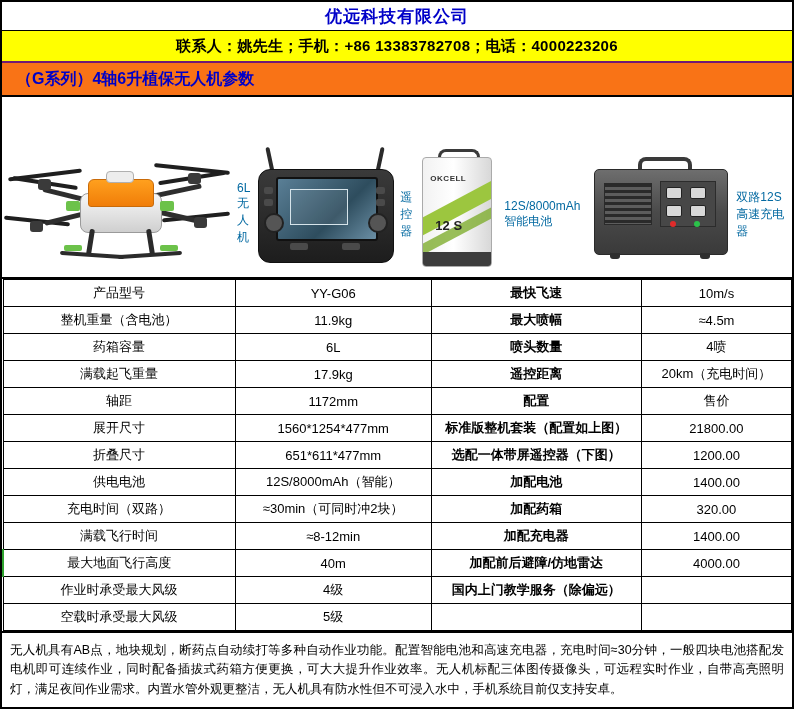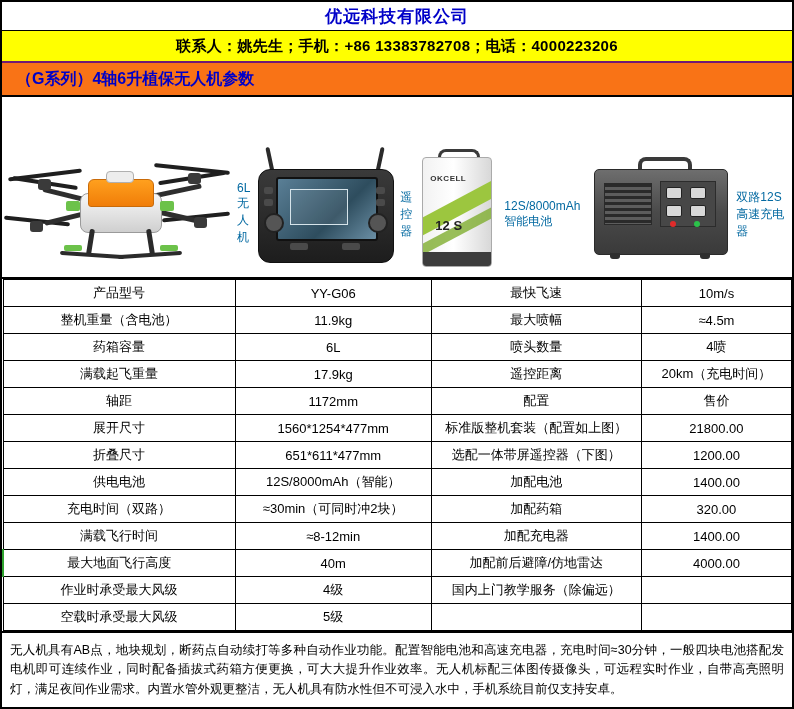--- a/index.html
+++ b/index.html
@@ -336,21 +336,21 @@
   table.spec td {
     border: 1px solid #000;
     height: 27px;
     font-size: 13px;
     text-align: center;
     padding: 0 4px;
     box-sizing: border-box;
   }
   td.c1 { width: 232px; }
   td.c2 { width: 196px; margin-left: 21px; }
-  td.c3 { width: 210px; }
+  td.c3 { width: 210px; font-weight: bold; }
   td.c4 { width: 150px; }
   td.left { text-align: left; padding-left: 6px; }
   td.right { text-align: right; padding-right: 8px; }
   .price-hl { border-left: 2px solid #2ea32e !important; }
 
   
   .note {
     border-top: 2px solid #000;
     padding: 8px 8px 6px 8px;
     font-size: 12.5px;

